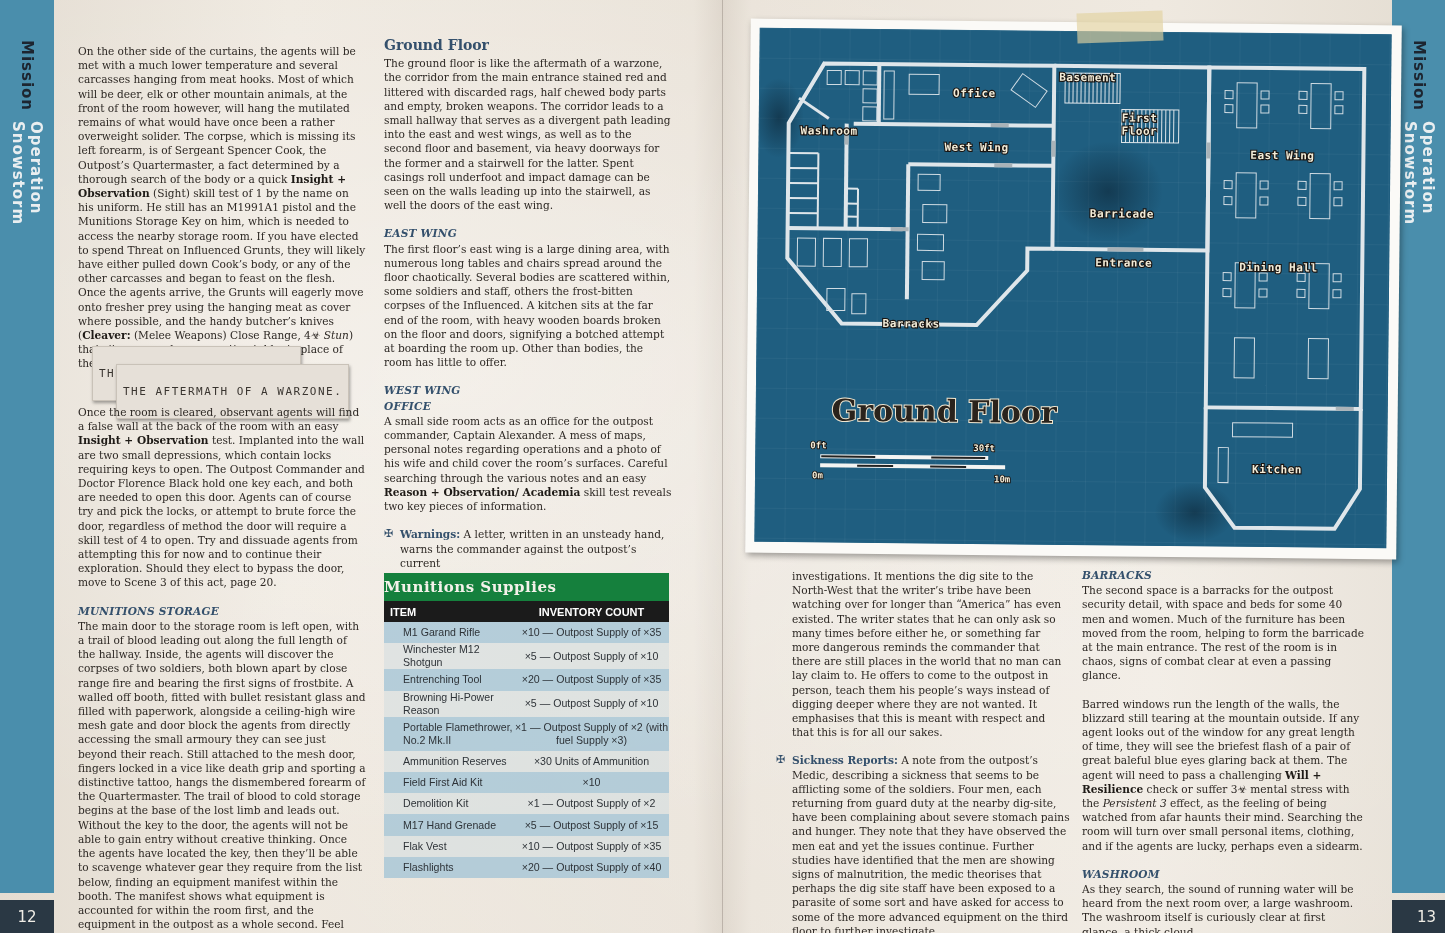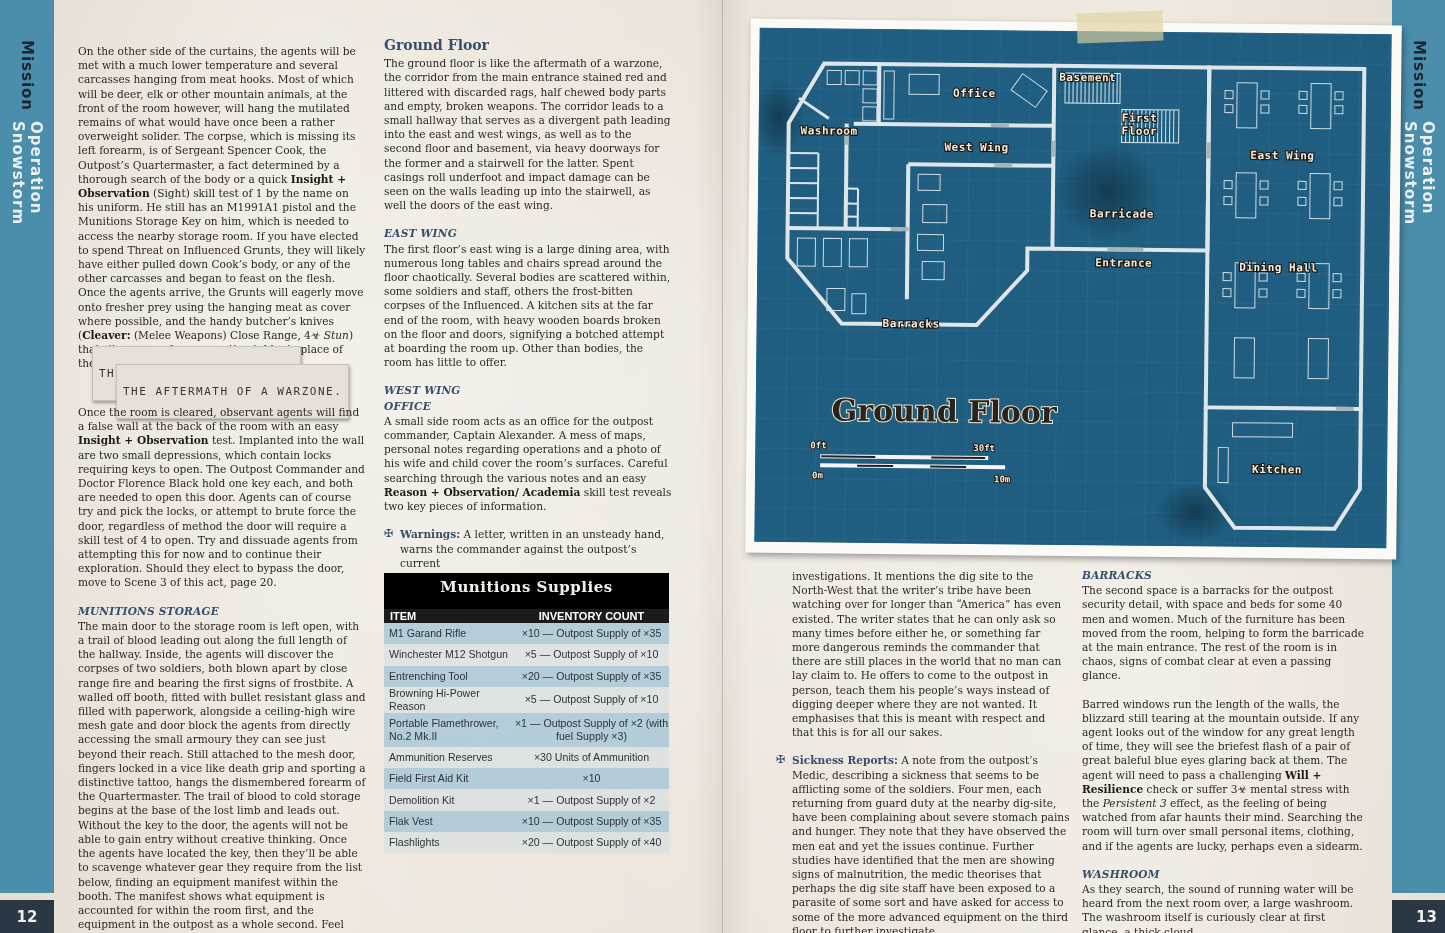--- a/index.html
+++ b/index.html
@@ -35,21 +35,21 @@
     font-weight: bold; font-size: 15px; letter-spacing: 1px;
     display: flex; align-items: center; justify-content: flex-start;
   }
   .side-title.left { left: 0; }
   .side-title.right { left: 1392px; width: 53px; }
   .side-title .mission { color: #1d2530; margin-bottom: 10px; }
   .side-title .op { color: #e9eef0; }
   .page-num {
     position: absolute; top: 900px; width: 54px; height: 33px;
     background: #2a3844; color: #f0ede6;
-    font-family: "DejaVu Sans", sans-serif; font-weight: bold; font-size: 15px;
+    font-family: "DejaVu Sans", sans-serif; font-weight: normal; font-size: 15px;
     display: flex; align-items: center; justify-content: center;
   }
   .page-num.left { left: 0; }
   .page-num.right { left: 1392px; width: 69px; }
 
   .col {
     position: absolute;
     font-size: 10.6px; line-height: 14.2px;
     color: #2d2824;
   }
@@ -78,37 +78,37 @@
     font-size: 11px; letter-spacing: 1.5px; color: #3a3530;
     padding: 20px 6px; white-space: nowrap;
   }
 
   
   .supplies {
     position: absolute; left: 384px; top: 573px; width: 285px;
     font-family: "Liberation Sans", "DejaVu Sans", sans-serif;
   }
   .supplies .t-title {
-    background: #000000; color: #f4f1ea; text-align: center;
+    background: #15803d; color: #f4f1ea; text-align: left;
     font-family: "DejaVu Serif", serif; font-weight: bold; font-size: 15px;
-    height: 36px; line-height: 28px; letter-spacing: 0.5px;
+    height: 28px; line-height: 28px; letter-spacing: 0.5px;
   }
   .supplies .t-head {
     display: flex; background: #1b1b1b; color: #fff;
-    font-weight: bold; font-size: 11px; height: 14px; align-items: center;
+    font-weight: bold; font-size: 11px; height: 21px; align-items: center;
   }
   .supplies .t-head .c1 { width: 130px; padding-left: 6px; }
   .supplies .t-head .c2 { flex: 1; text-align: center; }
   .supplies .row {
     display: flex; font-size: 10.6px; color: #2e3338;
     min-height: 21.3px; align-items: center;
   }
   .supplies .row:nth-child(odd) { background: rgba(160,195,214,0.75); }
   .supplies .row:nth-child(even) { background: rgba(210,220,224,0.55); }
-  .supplies .row .c1 { width: 130px; padding-left: 5px; line-height: 13px; }
+  .supplies .row .c1 { width: 130px; padding-left: 19px; line-height: 13px; }
   .supplies .row .c2 { flex: 1; text-align: center; line-height: 13px; }
   .supplies .row.tall { min-height: 34px; }
 
   
   .map-frame {
     position: absolute; left: 748px; top: 22px; width: 651px; height: 534px;
     background: #fbfaf7;
     transform: rotate(0.6deg);
     box-shadow: 2px 3px 6px rgba(0,0,0,0.35);
   }
@@ -223,20 +223,24 @@
         <div class="c1">Ammunition Reserves</div>
         <div class="c2">×30 Units of Ammunition</div>
       </div>
     <div class="row">
         <div class="c1">Field First Aid Kit</div>
         <div class="c2">×10</div>
       </div>
     <div class="row">
         <div class="c1">Demolition Kit</div>
         <div class="c2">×1 — Outpost Supply of ×2</div>
+      </div>
+    <div class="row">
+        <div class="c1">M17 Hand Grenade</div>
+        <div class="c2">×5 — Outpost Supply of ×15</div>
       </div>
     <div class="row">
         <div class="c1">Flak Vest</div>
         <div class="c2">×10 — Outpost Supply of ×35</div>
       </div>
     <div class="row">
         <div class="c1">Flashlights</div>
         <div class="c2">×20 — Outpost Supply of ×40</div>
       </div>
   </div>

